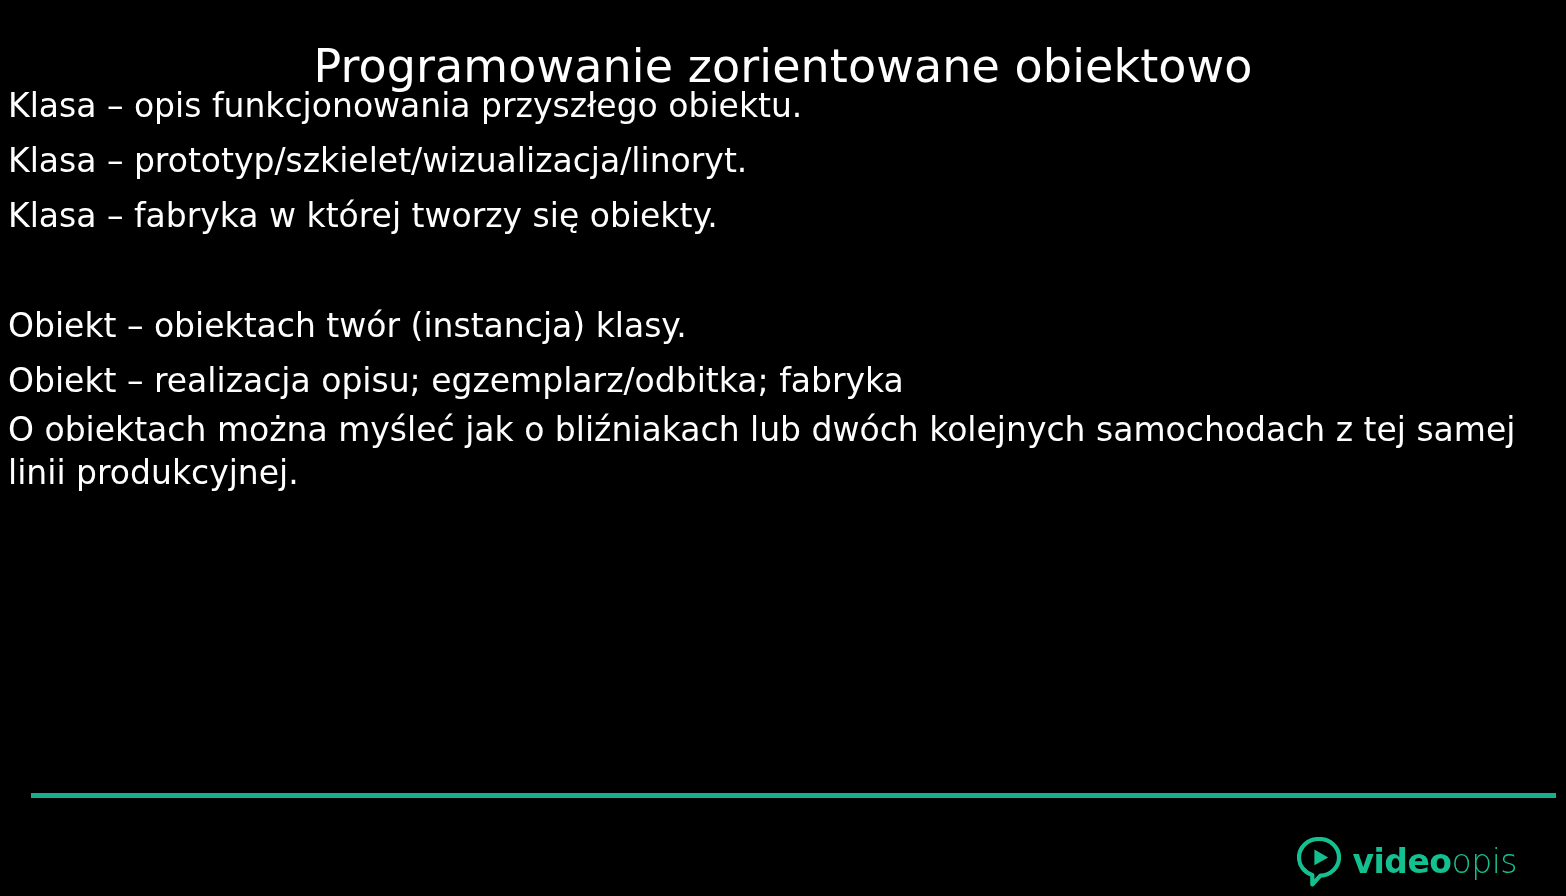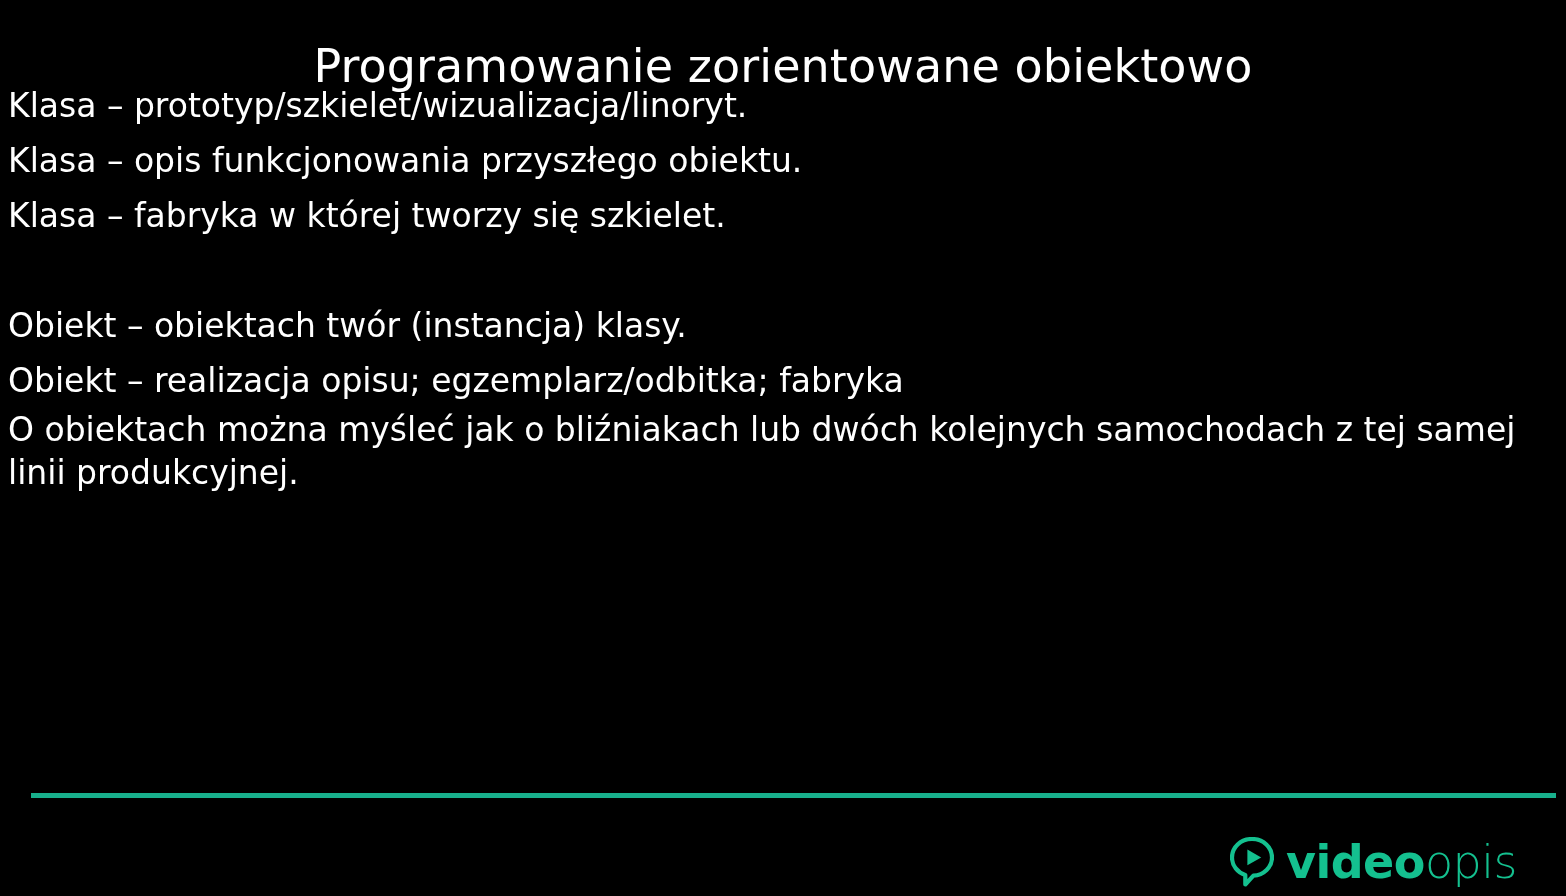--- a/index.html
+++ b/index.html
@@ -77,21 +77,21 @@
     display: flex;
     align-items: center;
     gap: 12px;
   }
   .logo-mark {
     width: 44px;
     height: 50px;
     display: block;
   }
   .logo-wordmark {
-    font-size: 46px;
+    font-size: 33px;
     line-height: 44px;
     color: #14c08f;
     letter-spacing: -0.5px;
     display: flex;
     align-items: baseline;
   }
   .logo-word-bold {
     font-weight: 700;
   }
   .logo-word-light {
@@ -99,23 +99,23 @@
   }
 </style>
 </head>
 <body>
 
 <div class="slide">
 
   <h1 class="slide-title">Programowanie zorientowane obiektowo</h1>
 
   <div class="body-block">
+    <div class="body-line">Klasa – opis funkcjonowania przyszłego obiektu.</div>
     <div class="body-line">Klasa – prototyp/szkielet/wizualizacja/linoryt.</div>
-    <div class="body-line">Klasa – opis funkcjonowania przyszłego obiektu.</div>
-    <div class="body-line">Klasa – fabryka w której tworzy się szkielet.</div>
+    <div class="body-line">Klasa – fabryka w której tworzy się obiekty.</div>
     <div class="body-line spacer"></div>
     <div class="body-line">Obiekt – obiektach twór (instancja) klasy.</div>
     <div class="body-line">Obiekt – realizacja opisu; egzemplarz/odbitka; fabryka</div>
     <div class="body-line wrapped">O obiektach można myśleć jak o bliźniakach lub dwóch kolejnych samochodach z tej samej linii produkcyjnej.</div>
   </div>
 
   <div class="footer-rule"></div>
 
   <div class="logo">
     <span class="logo-mark">

